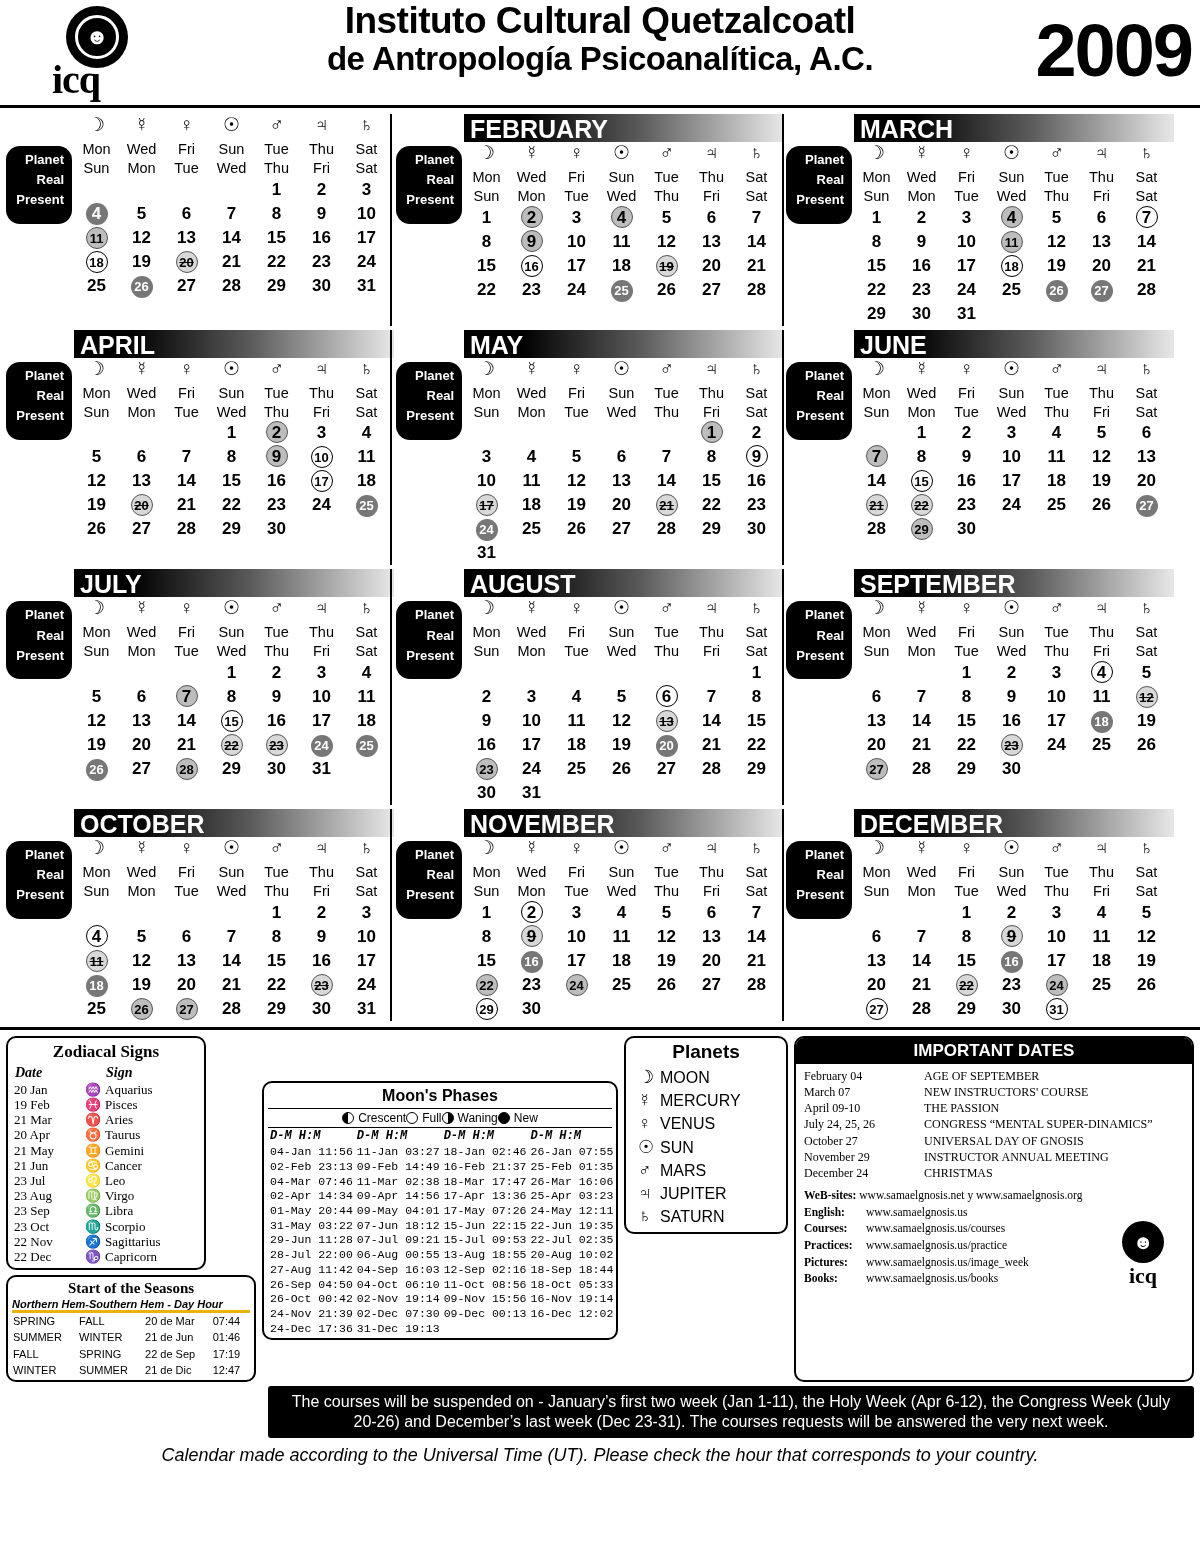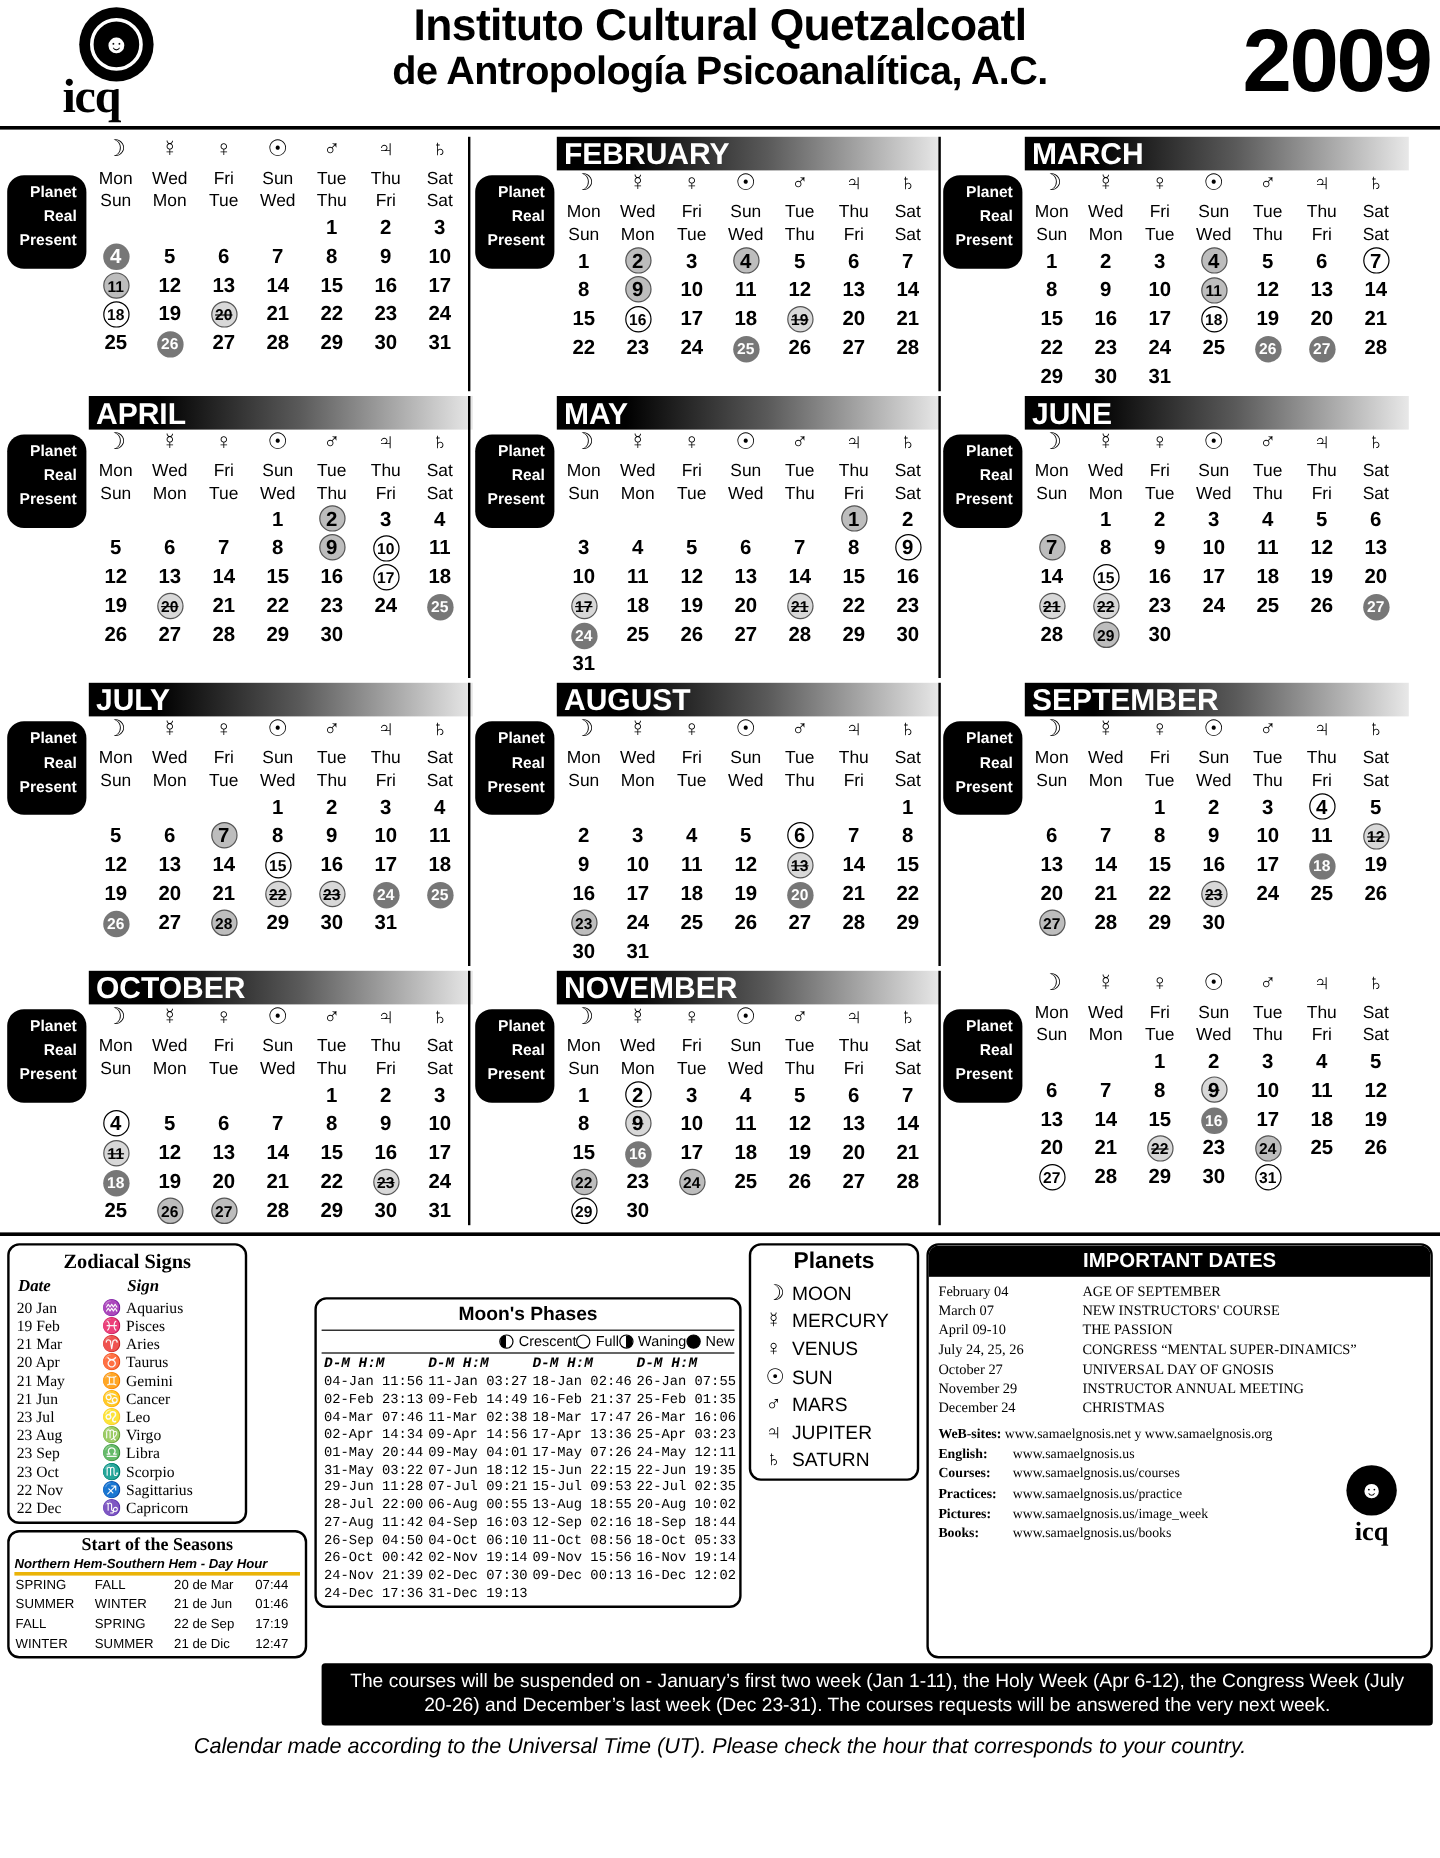--- a/index.html
+++ b/index.html
@@ -80,32 +80,32 @@
   .panel { border:2px solid #000; border-radius:10px; }
   .zod { width:200px; padding:2px 6px 4px 6px; }
   .zod h3 { text-align:center; margin:2px 0 2px 0; font-size:17px; font-family:"Liberation Serif",serif; }
   .zod table { width:100%; border-collapse:collapse; font-size:13px; font-family:"Liberation Serif", serif; }
   .zod th { text-align:left; font-style:italic; font-size:14px; padding-bottom:1px;}
   .zod td { padding:0; line-height:1.17; }
   .zod td.sym { text-align:center; width:24px; font-size:13px;}
 
   .moon { width:356px; padding:2px 4px 2px 4px;margin-top:45px; }
   .moon h3 { text-align:center; margin:2px 0 3px; font-size:16px; font-weight:bold; }
-  .legend { display:flex; justify-content:flex-end; border-top:1px solid #000; border-bottom:1px solid #000; padding:2px 0; font-size:12px; align-items:center;}
+  .legend { display:flex; justify-content:center; border-top:1px solid #000; border-bottom:1px solid #000; padding:2px 0; font-size:12px; align-items:center;}
   .legend span.sw { display:inline-block; width:12px;height:12px;border-radius:50%;border:1px solid #000; margin-right:4px; vertical-align:-2px;}
   .sw.cres { background:linear-gradient(to right,#000 50%,#fff 50%); }
   .sw.full { background:#fff; }
   .sw.wan { background:linear-gradient(to right,#fff 50%,#000 50%); }
   .sw.new { background:#000; }
   .moon-cols { display:flex; font-family:"Liberation Serif", serif; font-size:11.5px; }
   .mcol { flex:1; padding:0 2px; }
   .mcol .hdr { font-weight:bold; font-style:italic; font-size:12px; padding:1px 0; }
   .mcol div { line-height:1.28; white-space:nowrap;font-family:Liberation Mono, monospace; }
 
-  .planets { width:142px; padding:0 0 4px 0; }
+  .planets { width:164px; padding:0 0 4px 0; }
   .planets h3 { text-align:center; font-size:19px; margin:3px 0 2px; }
   .planets .pline { font-size:16px; padding:1px 0 1px 12px; }
   .planets .pline .g { font-size:18px; display:inline-block; width:22px; }
 
   .dates { flex:1; padding:0; border:2px solid #000; border-radius:10px; overflow:hidden;}
   .dates .dhead { background:#000; color:#fff; text-align:center; font-size:17px; font-weight:bold; padding:3px 0; }
   .dates .dbody { padding:4px 8px; font-size:12px; font-family:"Liberation Serif", serif;}
   .dates .dline { display:flex; line-height:1.35; }
   .dates .dline .dd { width:120px; }
   .web { margin-top:6px; font-size:11.5px; font-family:"Liberation Serif",serif; position:relative;}
@@ -985,20 +985,23 @@
               <div class="dcell"></div>
               <div class="dcell"></div>
               <div class="dcell"></div>
               <div class="dcell"></div>
               <div class="dcell"></div>
             </div>
           </div>
         </div>
         <div class="vsep" style="left: 778px;"></div>
         <div class="month">
+          <div class="mhead">
+            <span>DECEMBER</span>
+          </div>
           <div class="badge">
             <div>Planet</div>
             <div>Real</div>
             <div>Present</div>
           </div>
           <div class="dgrid">
             <div class="drow planet-row">
               <div class="dcell">☽</div>
               <div class="dcell">☿</div>
               <div class="dcell">♀</div>

